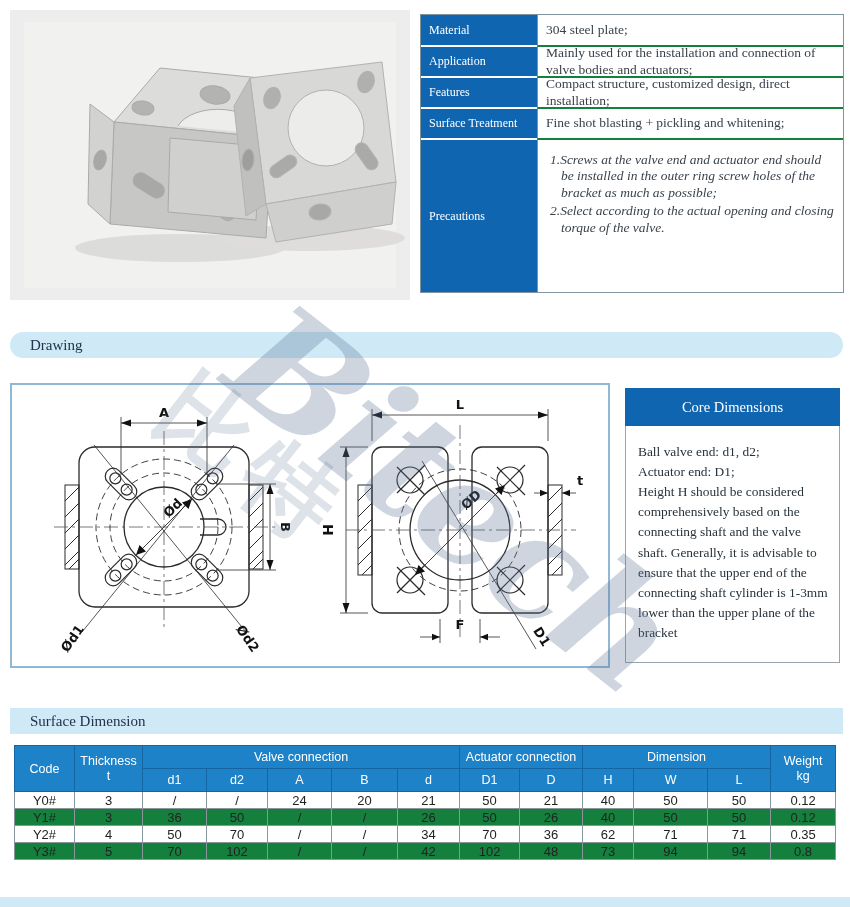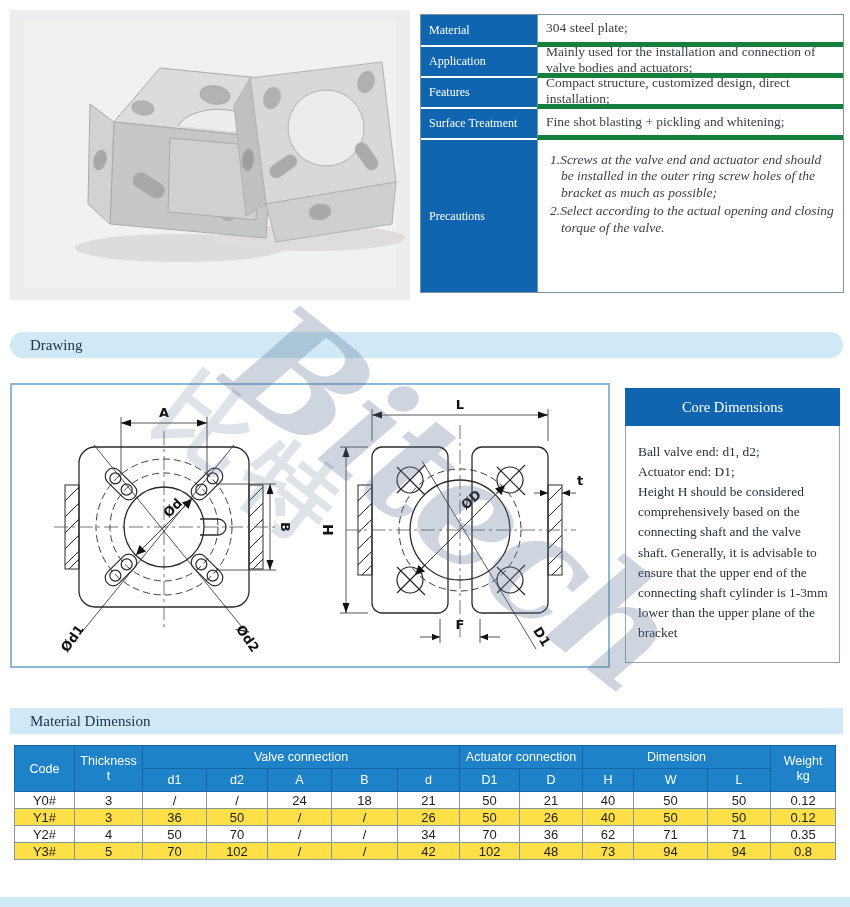--- a/index.html
+++ b/index.html
@@ -8,21 +8,21 @@
   
   .photo-panel { position:absolute; left:10px; top:10px; width:400px; height:290px; }
 
   
   .spec-table { position:absolute; left:420px; top:14px; width:424px; height:279px;
     display:grid; grid-template-columns:116px 1fr; grid-template-rows:32px 31px 31px 31px 1fr;
     border:1px solid #7f949f; font-family:"Liberation Serif",serif; }
   .spec-label { background:#1065b0; color:#fff; font-size:12px; display:flex; align-items:center;
     padding-left:8px; border-bottom:2px solid #fff; }
   .spec-label.last { border-bottom:none; }
-  .spec-value { border-left:1px solid #7f949f; border-bottom:5px solid #15803d; color:#3a424a;
+  .spec-value { border-left:1px solid #7f949f; border-bottom:2px solid #15803d; color:#3a424a;
     font-size:13.5px; line-height:1.22; display:flex; flex-direction:column; justify-content:center;
     padding:3px 8px; }
   .spec-value.last { border-bottom:none; justify-content:flex-start; padding-top:12px;font-style:italic; }
   .prec-item { padding-left:15px; text-indent:-11px; margin-bottom:2px; }
 
   
   .section-bar { position:absolute; left:10px; width:833px; height:26px; background:#cfeaf6;
     font-family:"Liberation Serif",serif; font-size:15px; color:#21324d;
     line-height:26px; padding-left:20px; }
   #bar-drawing { top:332px;border-radius:13px; }
@@ -50,21 +50,21 @@
     font-weight:bold; font-size:92px; letter-spacing:14px; color:rgba(92,117,148,0.20);
     transform:rotate(38deg); transform-origin:left top; white-space:nowrap; }
 
   
   .product-table { position:absolute; left:14px; top:745px; border-collapse:collapse;
     table-layout:fixed; width:822px; }
   .product-table th { background:#1e82c8; color:#fff; font-weight:normal; font-size:12.5px;
     border:1px solid #1565a2; height:23px; text-align:center; }
   .product-table td { border:1px solid #8a959c; font-size:13px; color:#222; text-align:center;
     height:17px; background:#fff; }
-  .product-table tr.alt td { background:#fde047; }
+  .product-table tr.alt td { background:#15803d; }
   .two-line { line-height:1.15; }
 
   .bottom-strip { position:absolute; left:0; top:897px; width:850px; height:10px; background:#cfeaf6; }
 
   svg text { font-family:"DejaVu Sans",sans-serif; }
 </style>
 </head>
 <body>
 
 <div class="photo-panel">
@@ -322,21 +322,21 @@
     <div>Actuator end: D1;</div>
     <div>Height H should be considered comprehensively based on the connecting shaft and the valve shaft. Generally, it is advisable to ensure that the upper end of the connecting shaft cylinder is 1-3mm lower than the upper plane of the bracket</div>
   </div>
 </div>
 
 <div class="watermark">
   <span class="wm-en">Bitech</span>
   <span class="wm-cn">比特</span>
 </div>
 
-<div class="section-bar" id="bar-product">Material Dimension</div>
+<div class="section-bar" id="bar-product">Surface Dimension</div>
 
 <table class="product-table">
   <colgroup>
     <col style="width:60px">
       <col style="width:68px">
       <col style="width:64px">
       <col style="width:61px">
     <col style="width:64px">
       <col style="width:66px">
       <col style="width:62px">
@@ -373,21 +373,21 @@
       <th>L</th>
     </tr>
   </thead>
   <tbody>
     <tr>
       <td>Y0#</td>
       <td>3</td>
       <td>/</td>
       <td>/</td>
       <td>24</td>
-      <td>18</td>
+      <td>20</td>
       <td>21</td>
       <td>50</td>
       <td>21</td>
       <td>40</td>
       <td>50</td>
       <td>50</td>
       <td>0.12</td>
     </tr>
     <tr class="alt">
       <td>Y1#</td>

